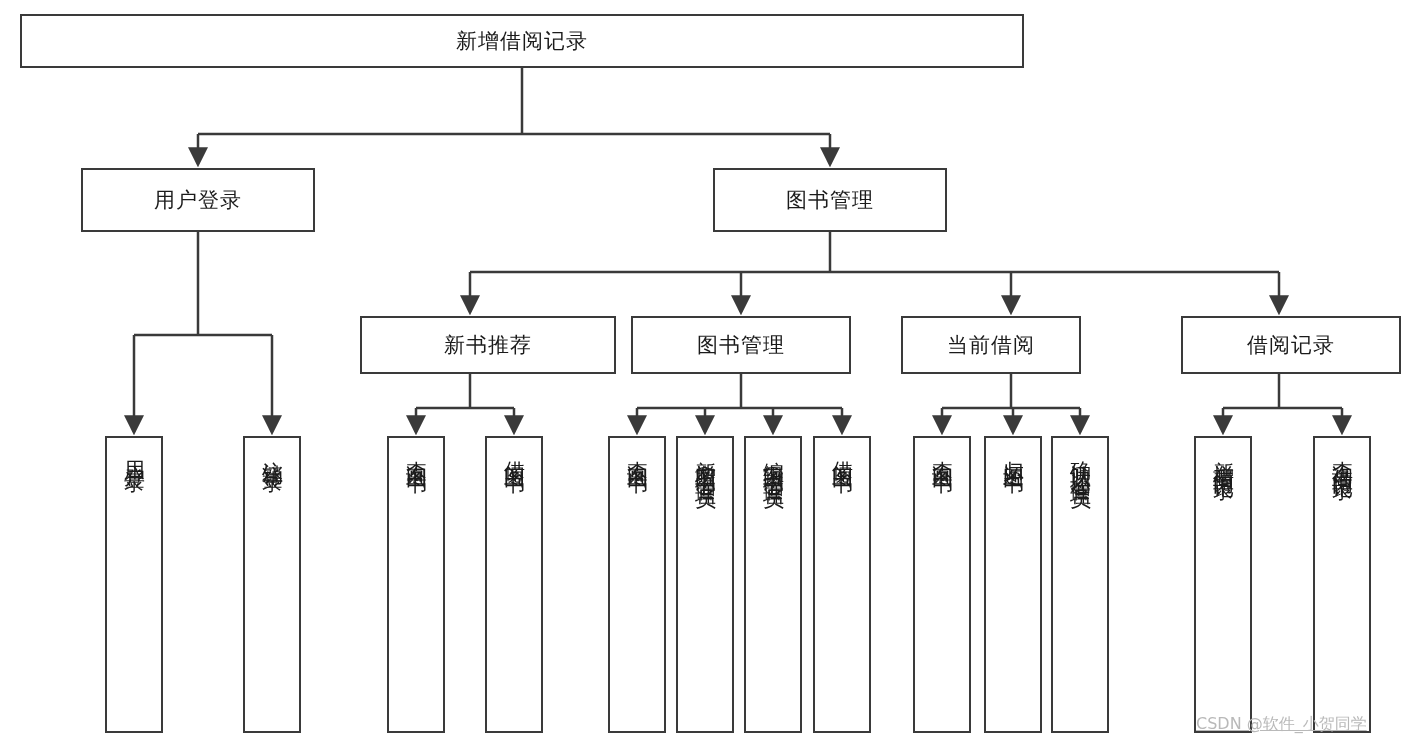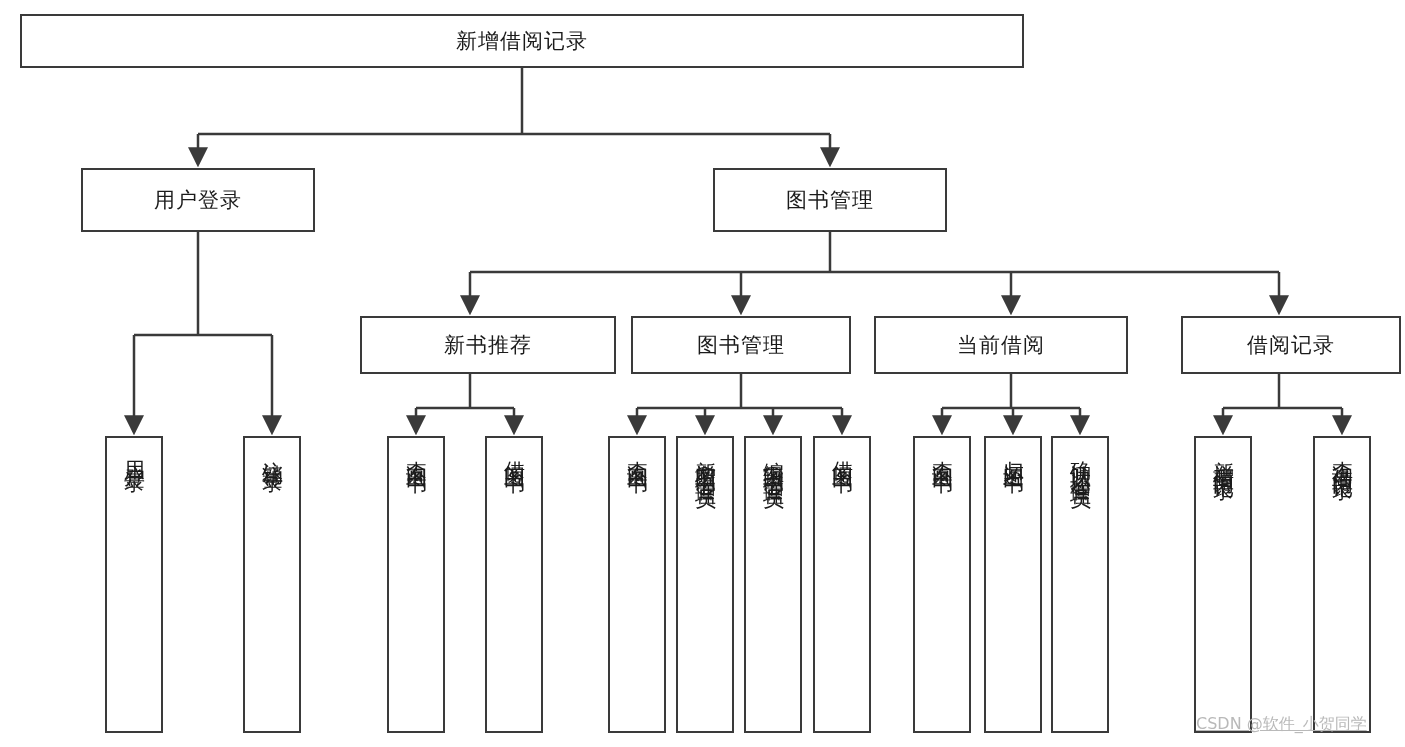--- a/index.html
+++ b/index.html
@@ -128,21 +128,21 @@
   <div class="node horiz" style="left:713px; top:168px; width:234px; height:64px;">
     <span>图书管理</span>
   </div>
 
   <div class="node horiz" style="left:360px; top:316px; width:256px; height:58px;">
     <span>新书推荐</span>
   </div>
   <div class="node horiz" style="left:631px; top:316px; width:220px; height:58px;">
     <span>图书管理</span>
   </div>
-  <div class="node horiz" style="left:874px; top:316px; width:254px; height:58px;">
+  <div class="node horiz" style="left:901px; top:316px; width:180px; height:58px;">
     <span>当前借阅</span>
   </div>
   <div class="node horiz" style="left:1169px; top:316px; width:220px; height:58px;margin-left:12px;">
     <span>借阅记录</span>
   </div>
 
   <div class="node vert" style="left:105px; top:436px; width:58px; height:297px;">
     <span class="vtext">用户登录</span>
   </div>
   <div class="node vert" style="left:243px; top:436px; width:58px; height:297px;">

